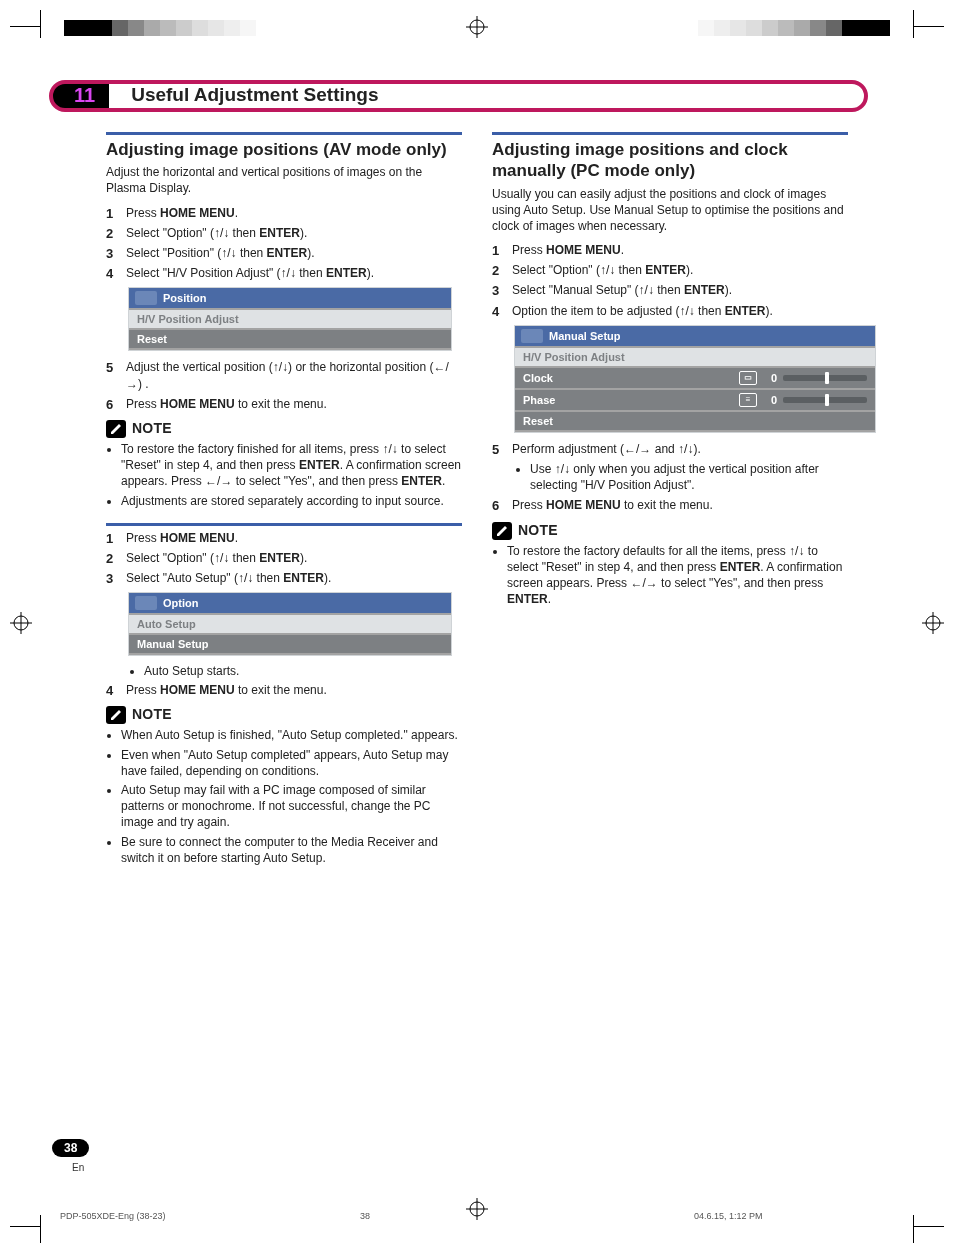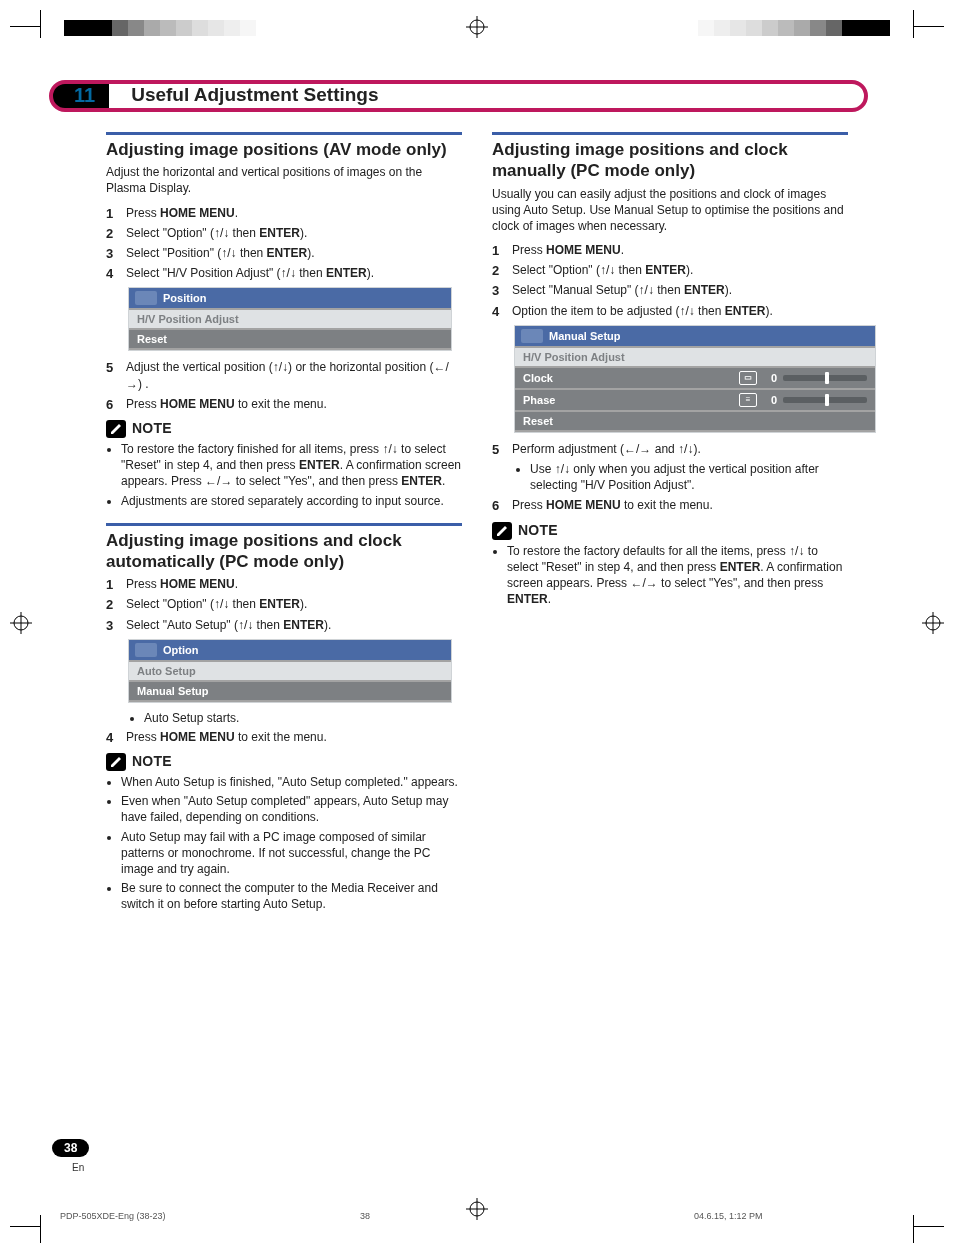--- a/index.html
+++ b/index.html
@@ -46,21 +46,21 @@
   .chapter {
     position: absolute;
     top: 80px; left: 52px; right: 86px;
   }
   .chapter-pill {
     display: flex;
     align-items: center;
   }
   .chapter-num {
     background: #000;
-    color: #0369a1;
+    color: #d946ef;
     font-weight: bold;
     font-size: 20px;
     border-radius: 20px 0 0 20px;
     padding: 2px 14px 4px 22px;
   }
   .chapter-title {
     font-family: Arial, Helvetica, sans-serif;
     font-weight: bold;
     font-size: 19px;
     margin-left: 8px;
@@ -334,21 +334,20 @@
             </svg>
           </span>
         <span class="lbl">NOTE</span>
       </div>
       <ul class="notes">
         <li><span>To restore the factory finished for all items, press ↑/↓ to select "Reset" in step 4, and then press </span><span class="bold">ENTER</span><span>. A confirmation screen appears. Press ←/→ to select "Yes", and then press </span><span class="bold">ENTER</span><span>.</span></li>
         <li>Adjustments are stored separately according to input source.</li>
       </ul>
 
       <div class="section-rule"></div>
-      <h2 class="sec">Adjusting image positions and clock automatically (PC mode only)</h2>
       <ol class="steps">
         <li><span>Press </span><span class="bold">HOME MENU</span><span>.</span></li>
         <li><span>Select "Option" (</span><span class="arrow">↑/↓</span><span> then </span><span class="bold">ENTER</span><span>).</span></li>
         <li><span>Select "Auto Setup" (</span><span class="arrow">↑/↓</span><span> then </span><span class="bold">ENTER</span><span>).</span></li>
       </ol>
 
       <div class="osd">
         <div class="hdr">
             <span class="tv-ic"></span>
             <span>Option</span>

